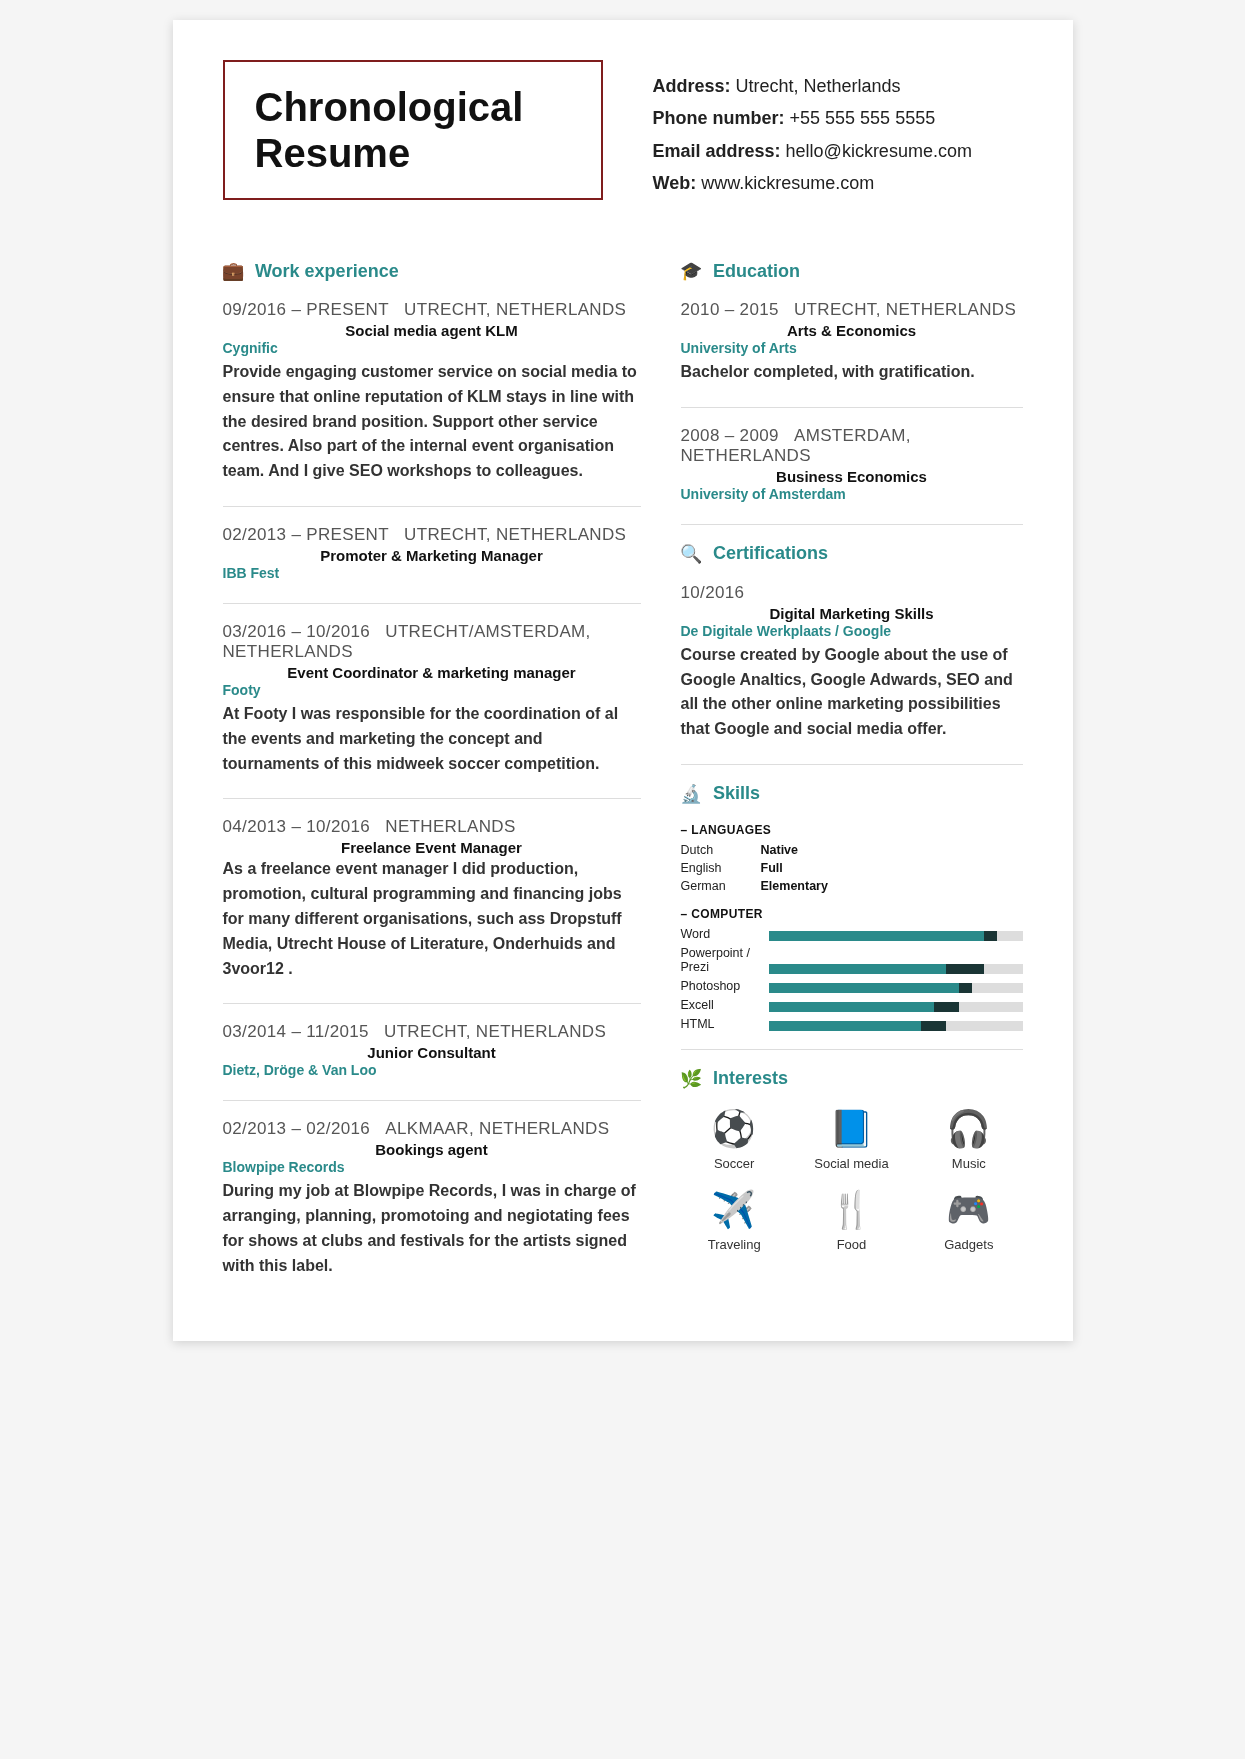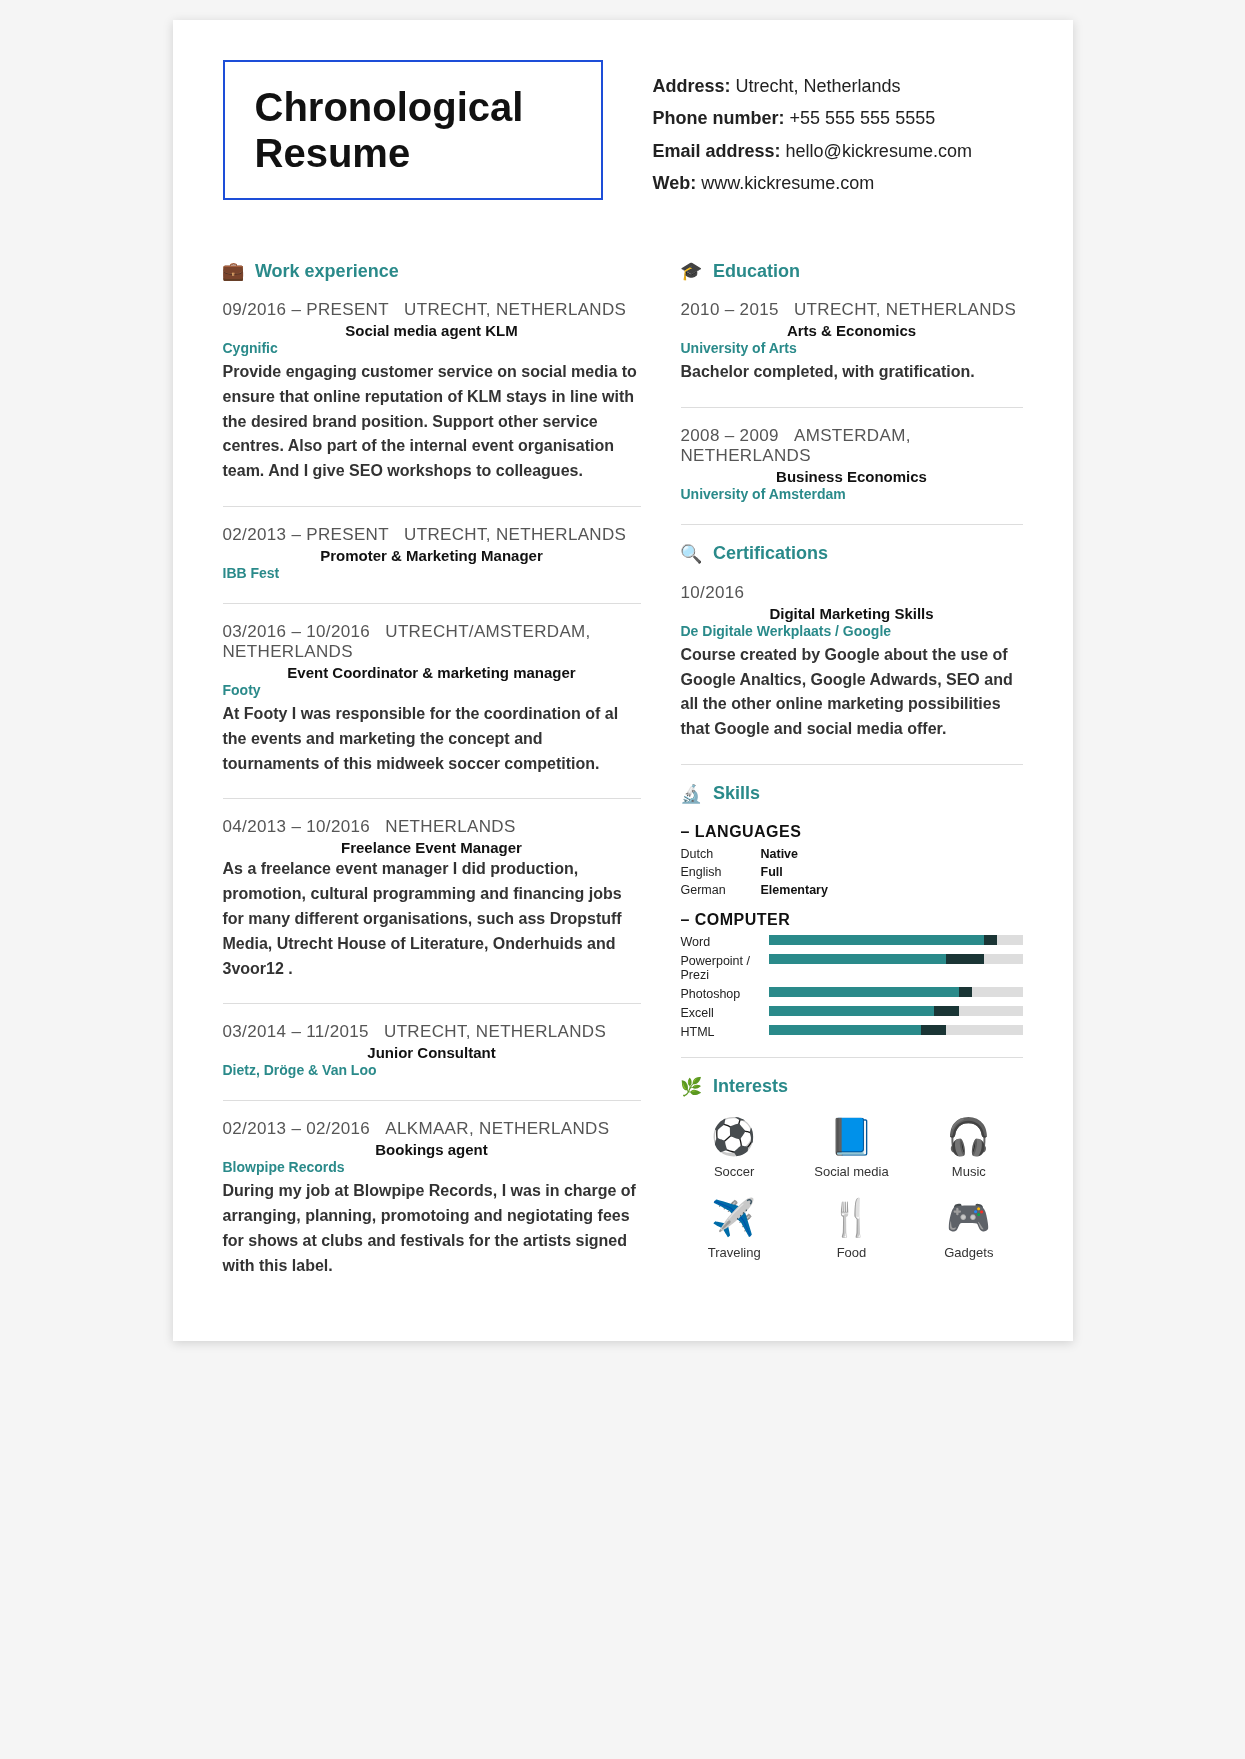--- a/index.html
+++ b/index.html
@@ -16,21 +16,21 @@
       padding: 0;
       box-shadow: 0 2px 10px rgba(0,0,0,0.15);
     }
     .header {
       display: flex;
       align-items: flex-start;
       padding: 40px 50px 30px 50px;
       border-bottom: none;
     }
     .title-box {
-      border: 2px solid #1d4ed8;
+      border: 2px solid #7f1d1d;
       padding: 20px 30px;
       width: 380px;
       min-height: 140px;
       display: flex;
       align-items: center;
     }
     .title-box h1 {
       font-size: 40px;
       font-weight: 900;
       line-height: 1.15;
@@ -100,29 +100,29 @@
       line-height: 1.55;
       font-weight: bold;
     }
     .section-divider {
       border: none;
       border-top: 1px solid #ddd;
       margin: 18px 0;
     }
     
     .skills-group-title {
-      font-size: 16px;
+      font-size: 12px;
       font-weight: bold;
       color: #111;
       margin-bottom: 6px;
       letter-spacing: 0.03em;
     }
     .skill-row {
       display: flex;
-      align-items: flex-start;
+      align-items: flex-end;
       margin-bottom: 5px;
       font-size: 12.5px;
     }
     .skill-name {
       width: 80px;
       color: #222;
     }
     .skill-bar-container {
       flex: 1;
       height: 10px;

